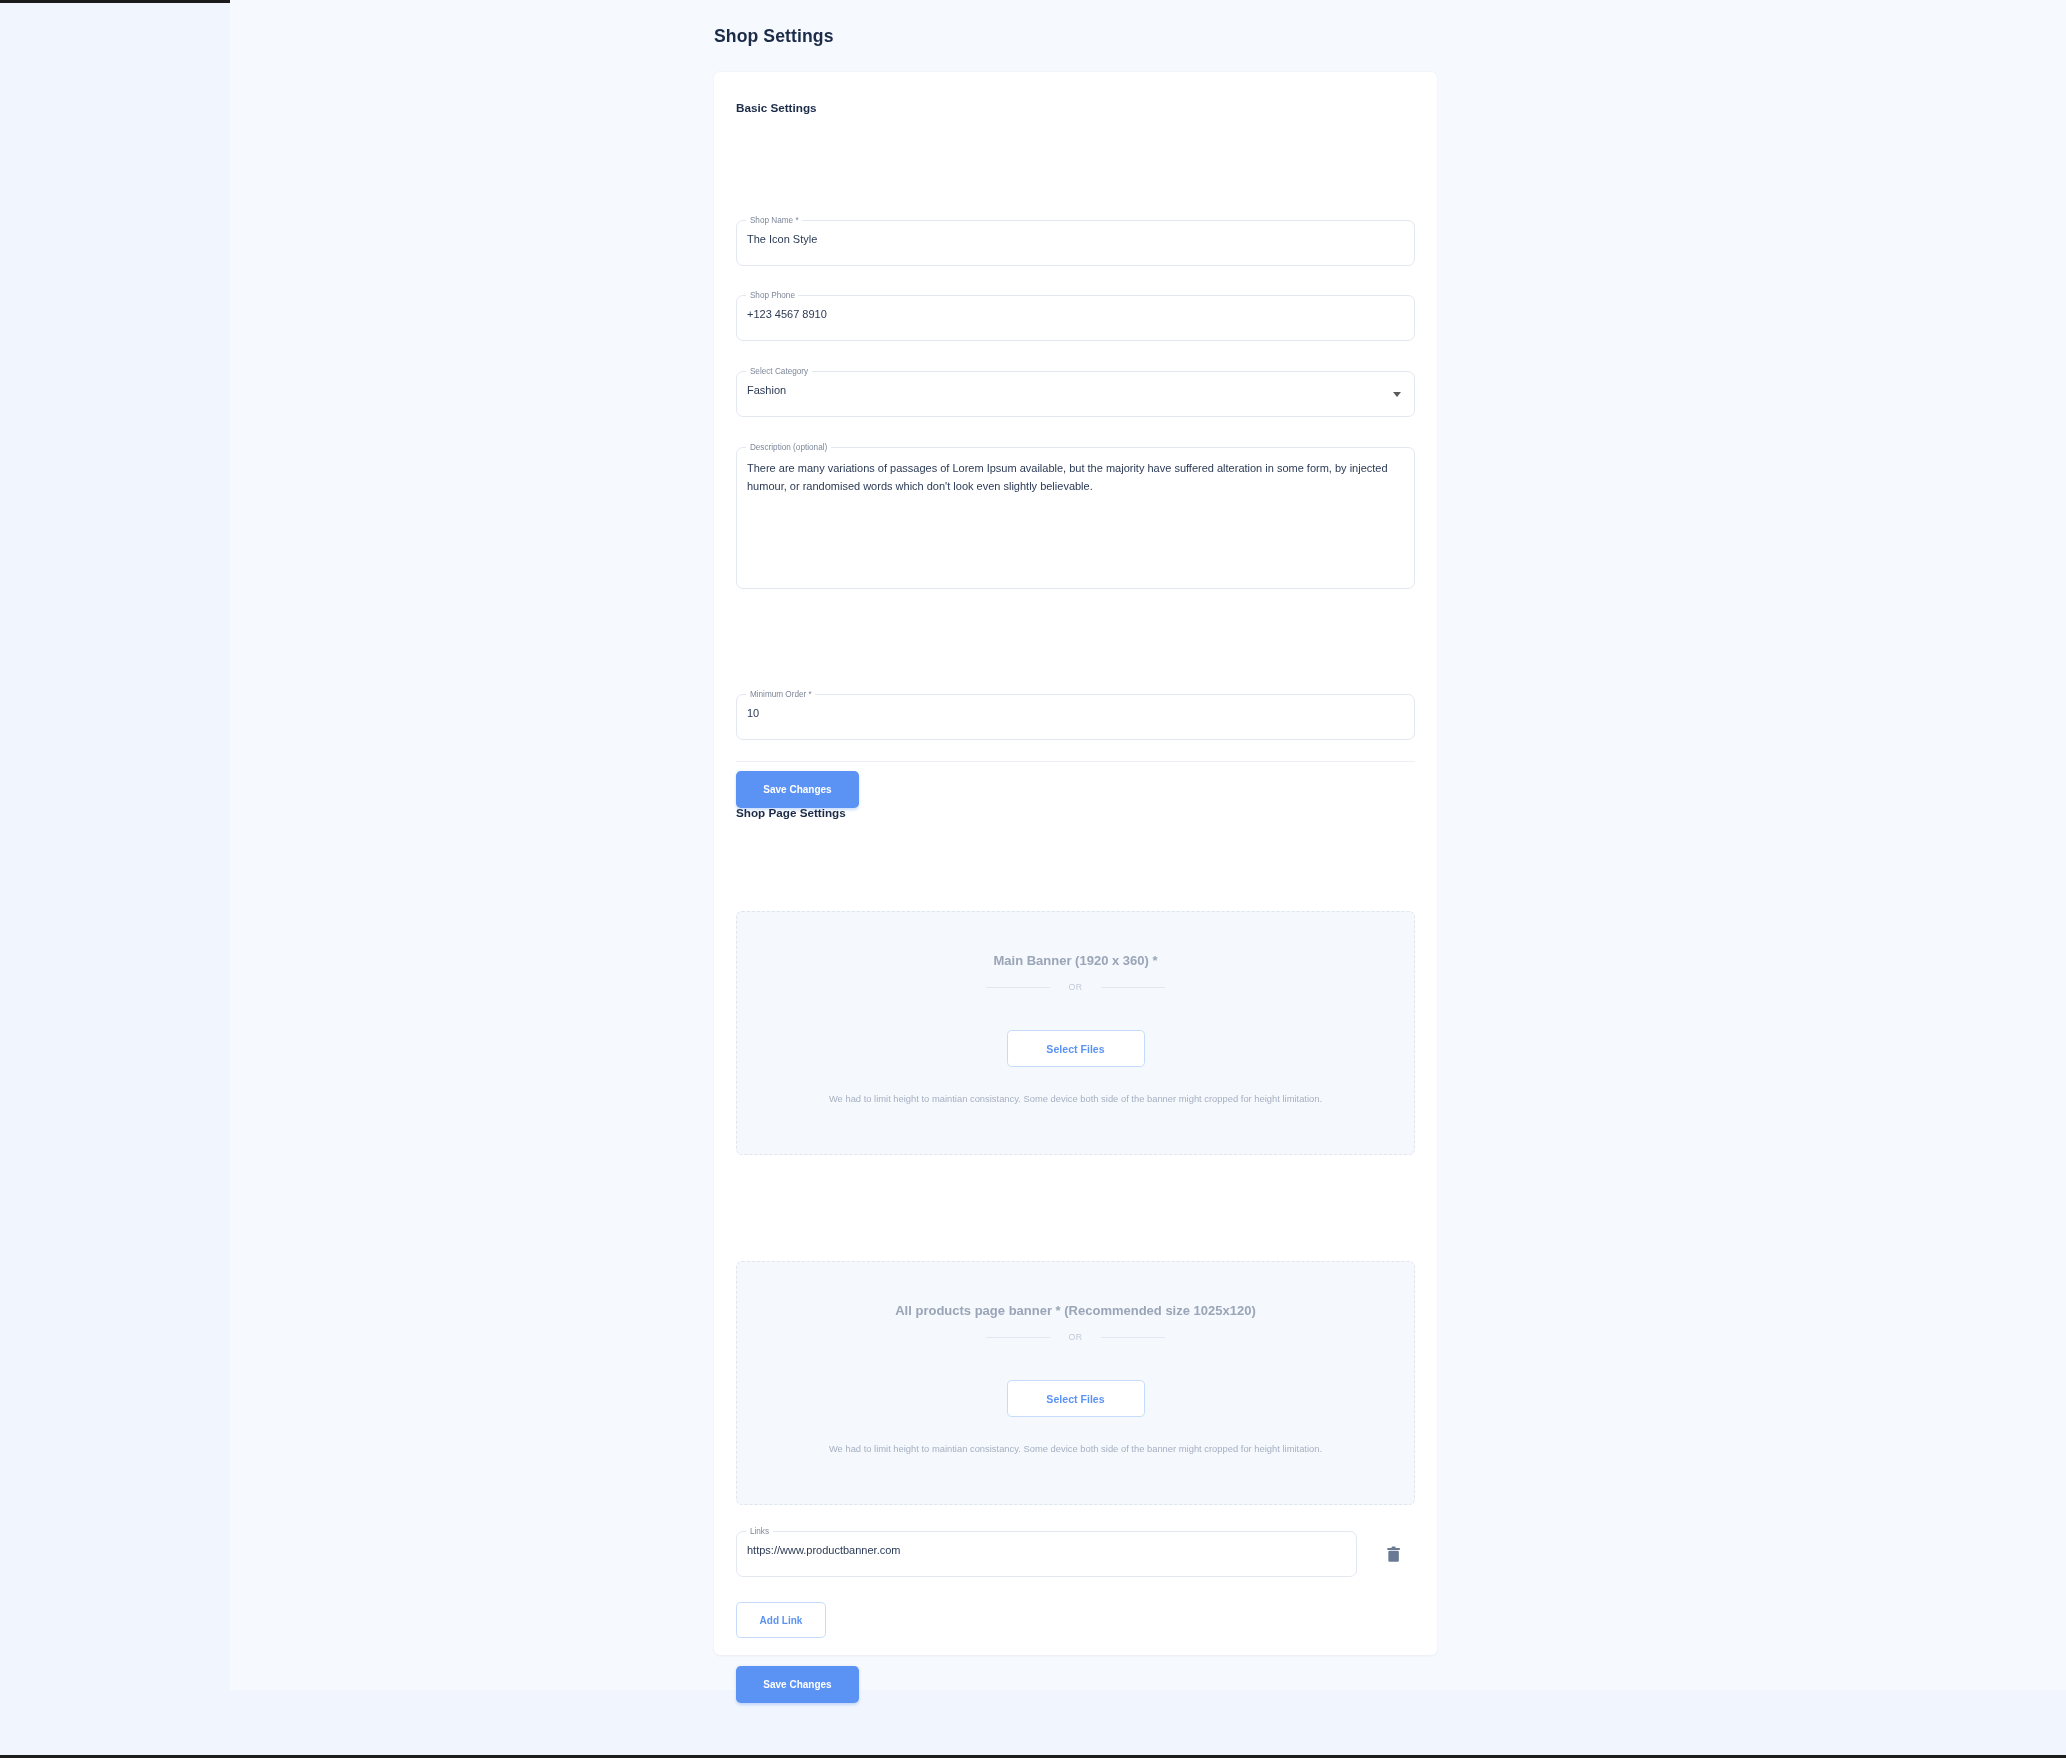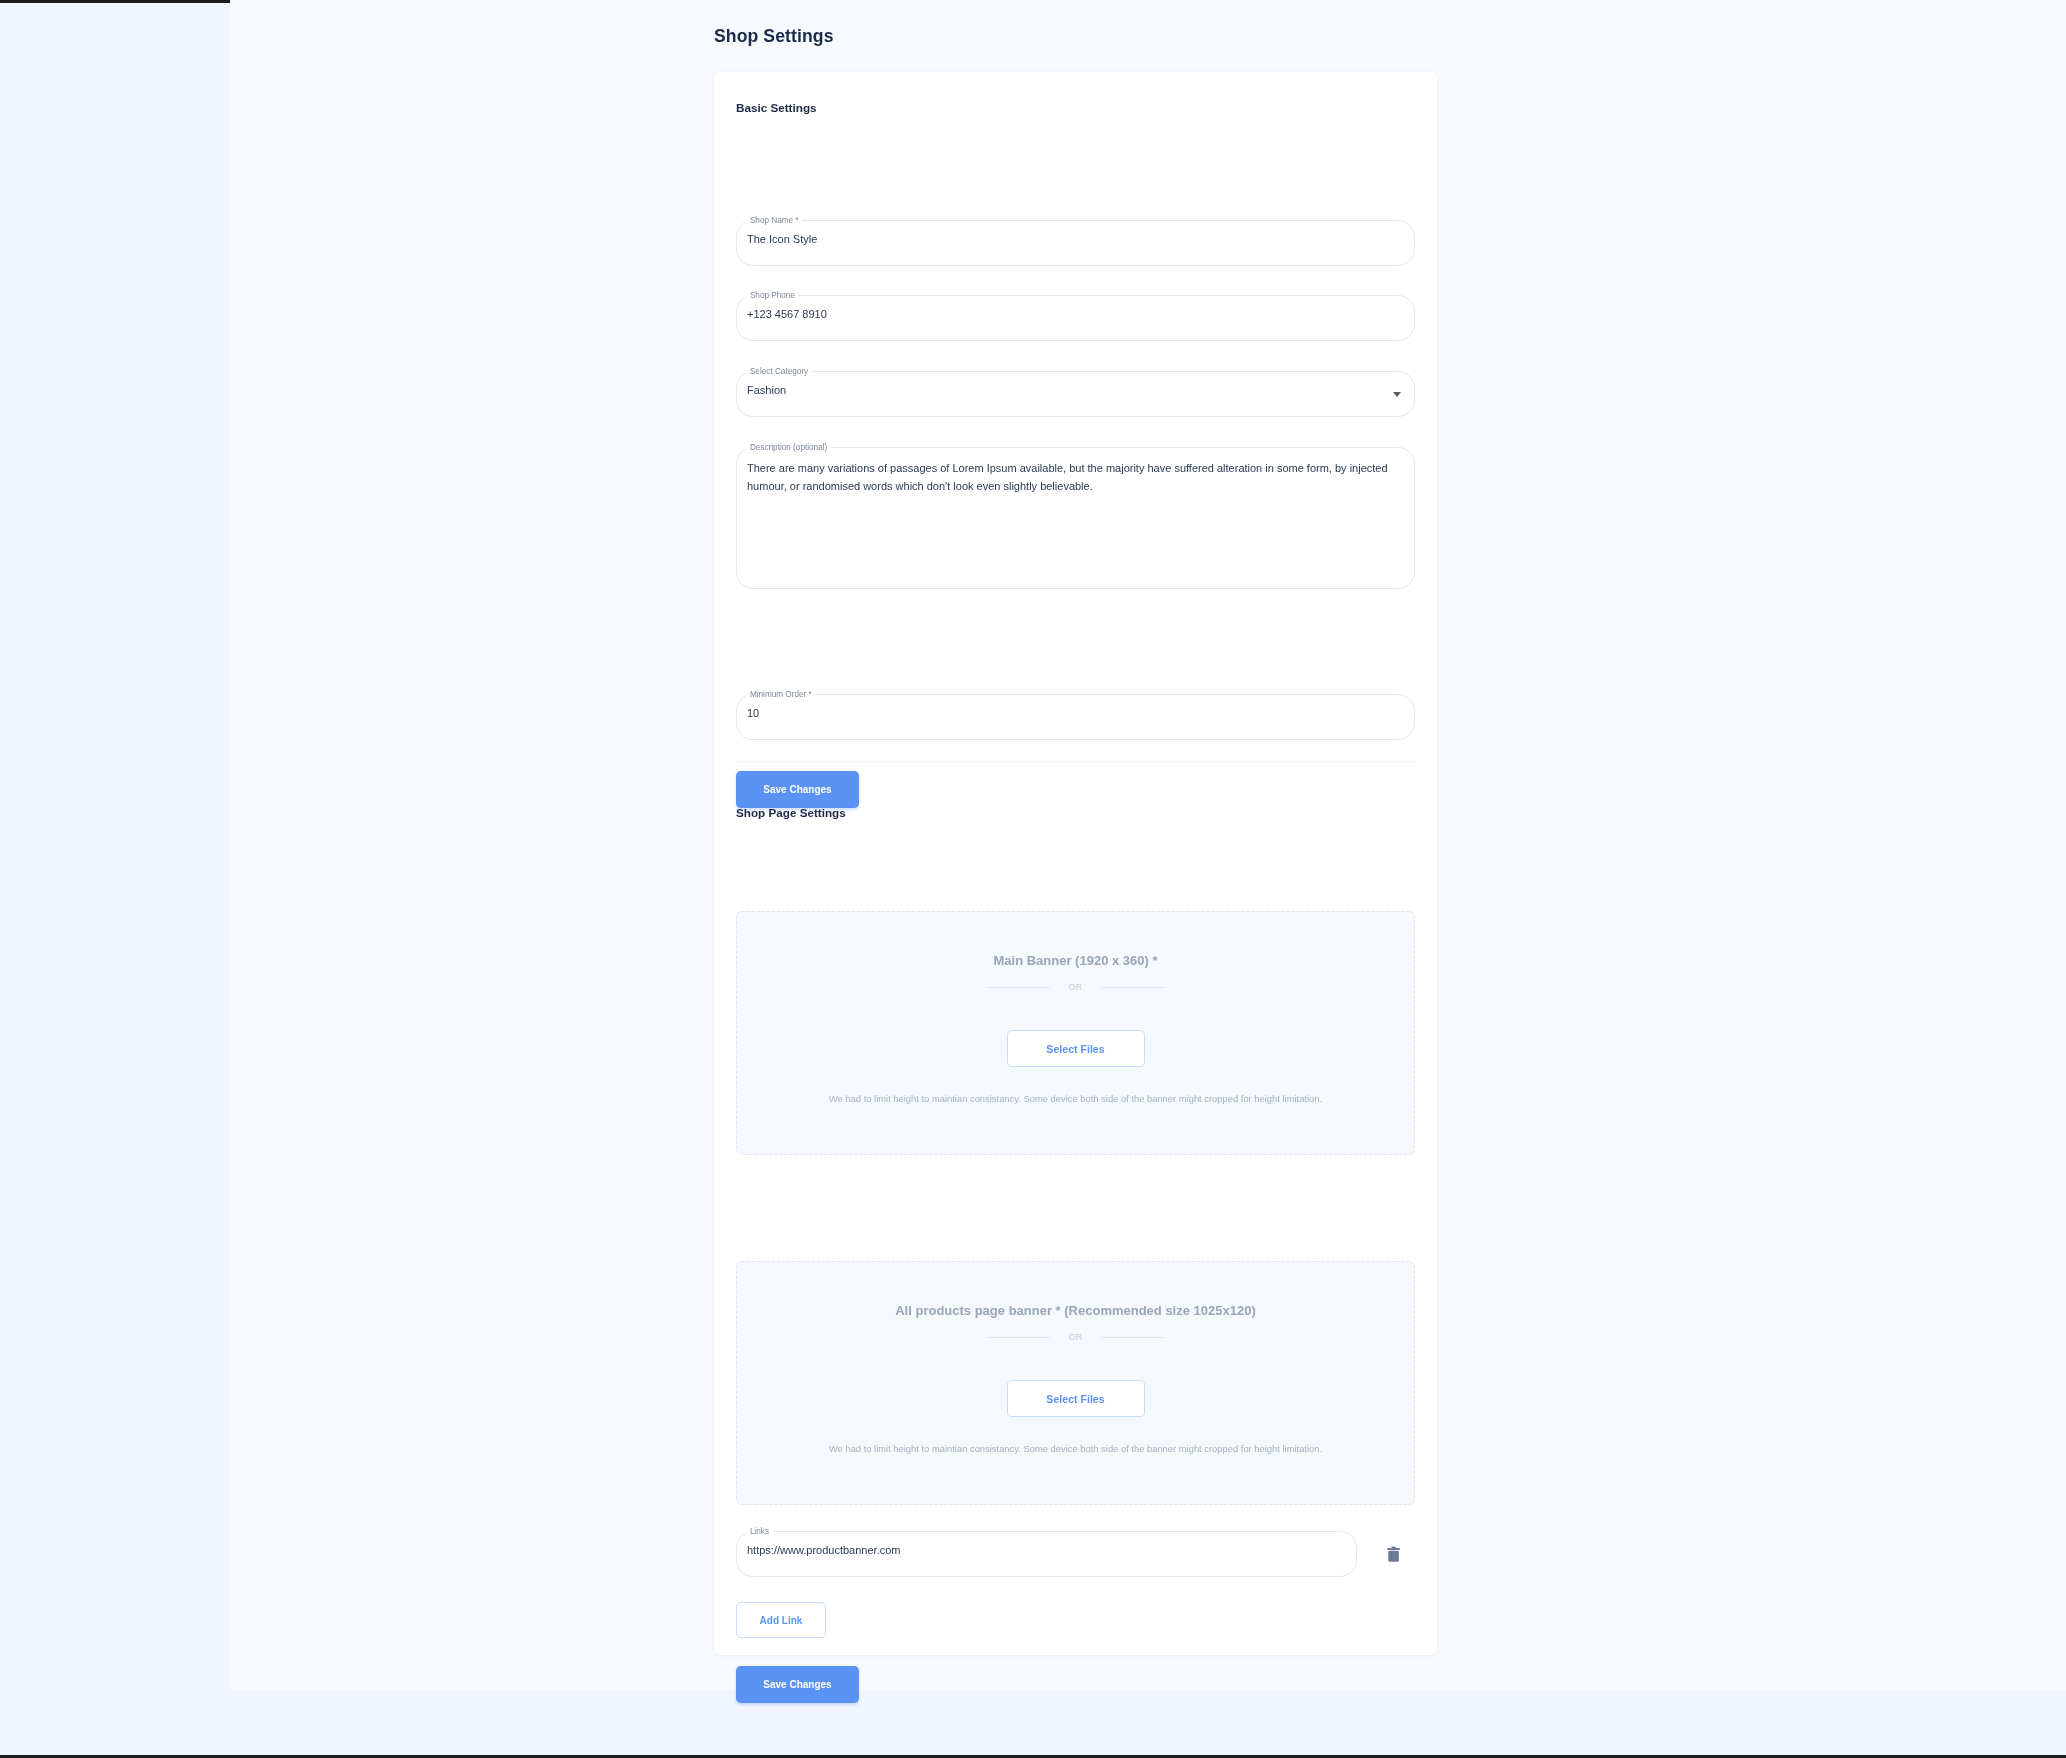--- a/index.html
+++ b/index.html
@@ -80,21 +80,21 @@
     position: absolute;
     left: 22px; top: 689px;
     width: 679px; height: 0.6px;
     background: #eceff4;
   }
 
   
   .field {
     position: absolute;
     border: 0.6px solid #e3e8ef;
-    border-radius: 17px;
+    border-radius: 7px;
     background: #ffffff;
   }
   .field-label {
     position: absolute;
     top: -5.3px; left: 9.4px;
     padding: 0 3.5px;
     background: #ffffff;
     font-size: 8.2px;
     color: #7d8799;
     line-height: 10.6px;

